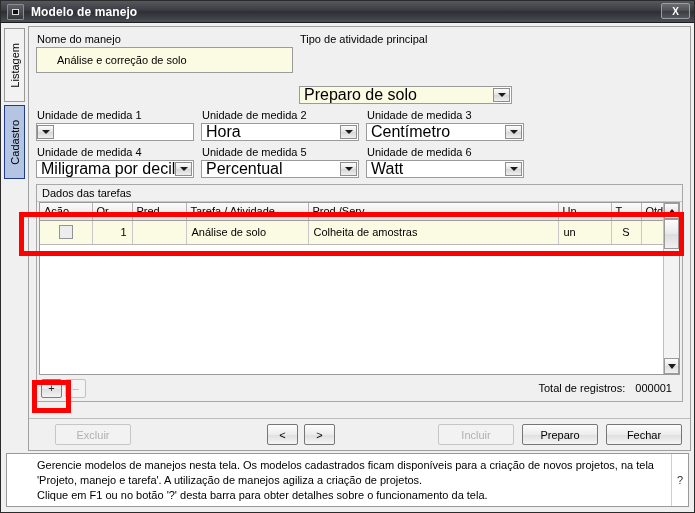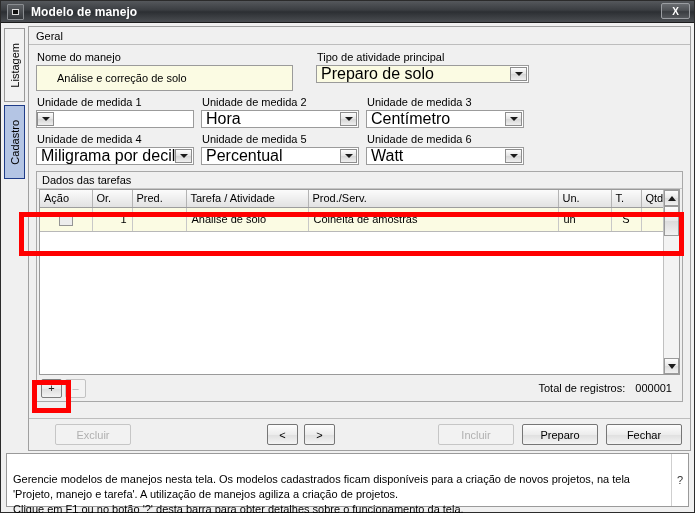--- a/index.html
+++ b/index.html
@@ -393,24 +393,25 @@
     height: 54px;
     flex: 0 0 54px;
     margin: 2px 2px 2px 2px;
     border: 1px solid #9a9a9a;
     background: #ffffff;
     display: flex;
     box-sizing: border-box;
   }
   .statustext {
     flex: 1 1 auto;
-    padding: 18px 6px;
+    padding: 4px 6px;
     font-size: 11px;
     line-height: 15px;
     color: #000;
+    margin-left: 24px;
   }
   .statustext div { white-space: nowrap; }
   .helpbtn {
     width: 16px;
     flex: 0 0 16px;
     border-left: 1px solid #cfcfcf;
     display: flex;
     align-items: center;
     justify-content: center;
     font-size: 11px;
@@ -451,32 +452,29 @@
         <div class="vtab listagem">
           <span>Listagem</span>
         </div>
         <div class="vtab cadastro">
           <span>Cadastro</span>
         </div>
       </div>
 
       <div class="panel">
 
-        <div class="panel-tabstrip">
-          <div class="tabname">Geral</div>
-        </div>
 
         <div class="form">
 
           <div class="row">
             <div class="field" style="width:257px;">
               <label>Nome do manejo</label>
               <div class="textbox">Análise e correção de solo</div>
             </div>
-            <div class="field" style="width:213px; margin-left:23px;">
+            <div class="field" style="width:213px; margin-left:6px;gap:39px;">
               <label>Tipo de atividade principal</label>
               <div class="combo yellow">
                 <div class="val">Preparo de solo</div>
                 <div class="arrow">
                     <span class="caret"></span>
                   </div>
               </div>
             </div>
           </div>
 

